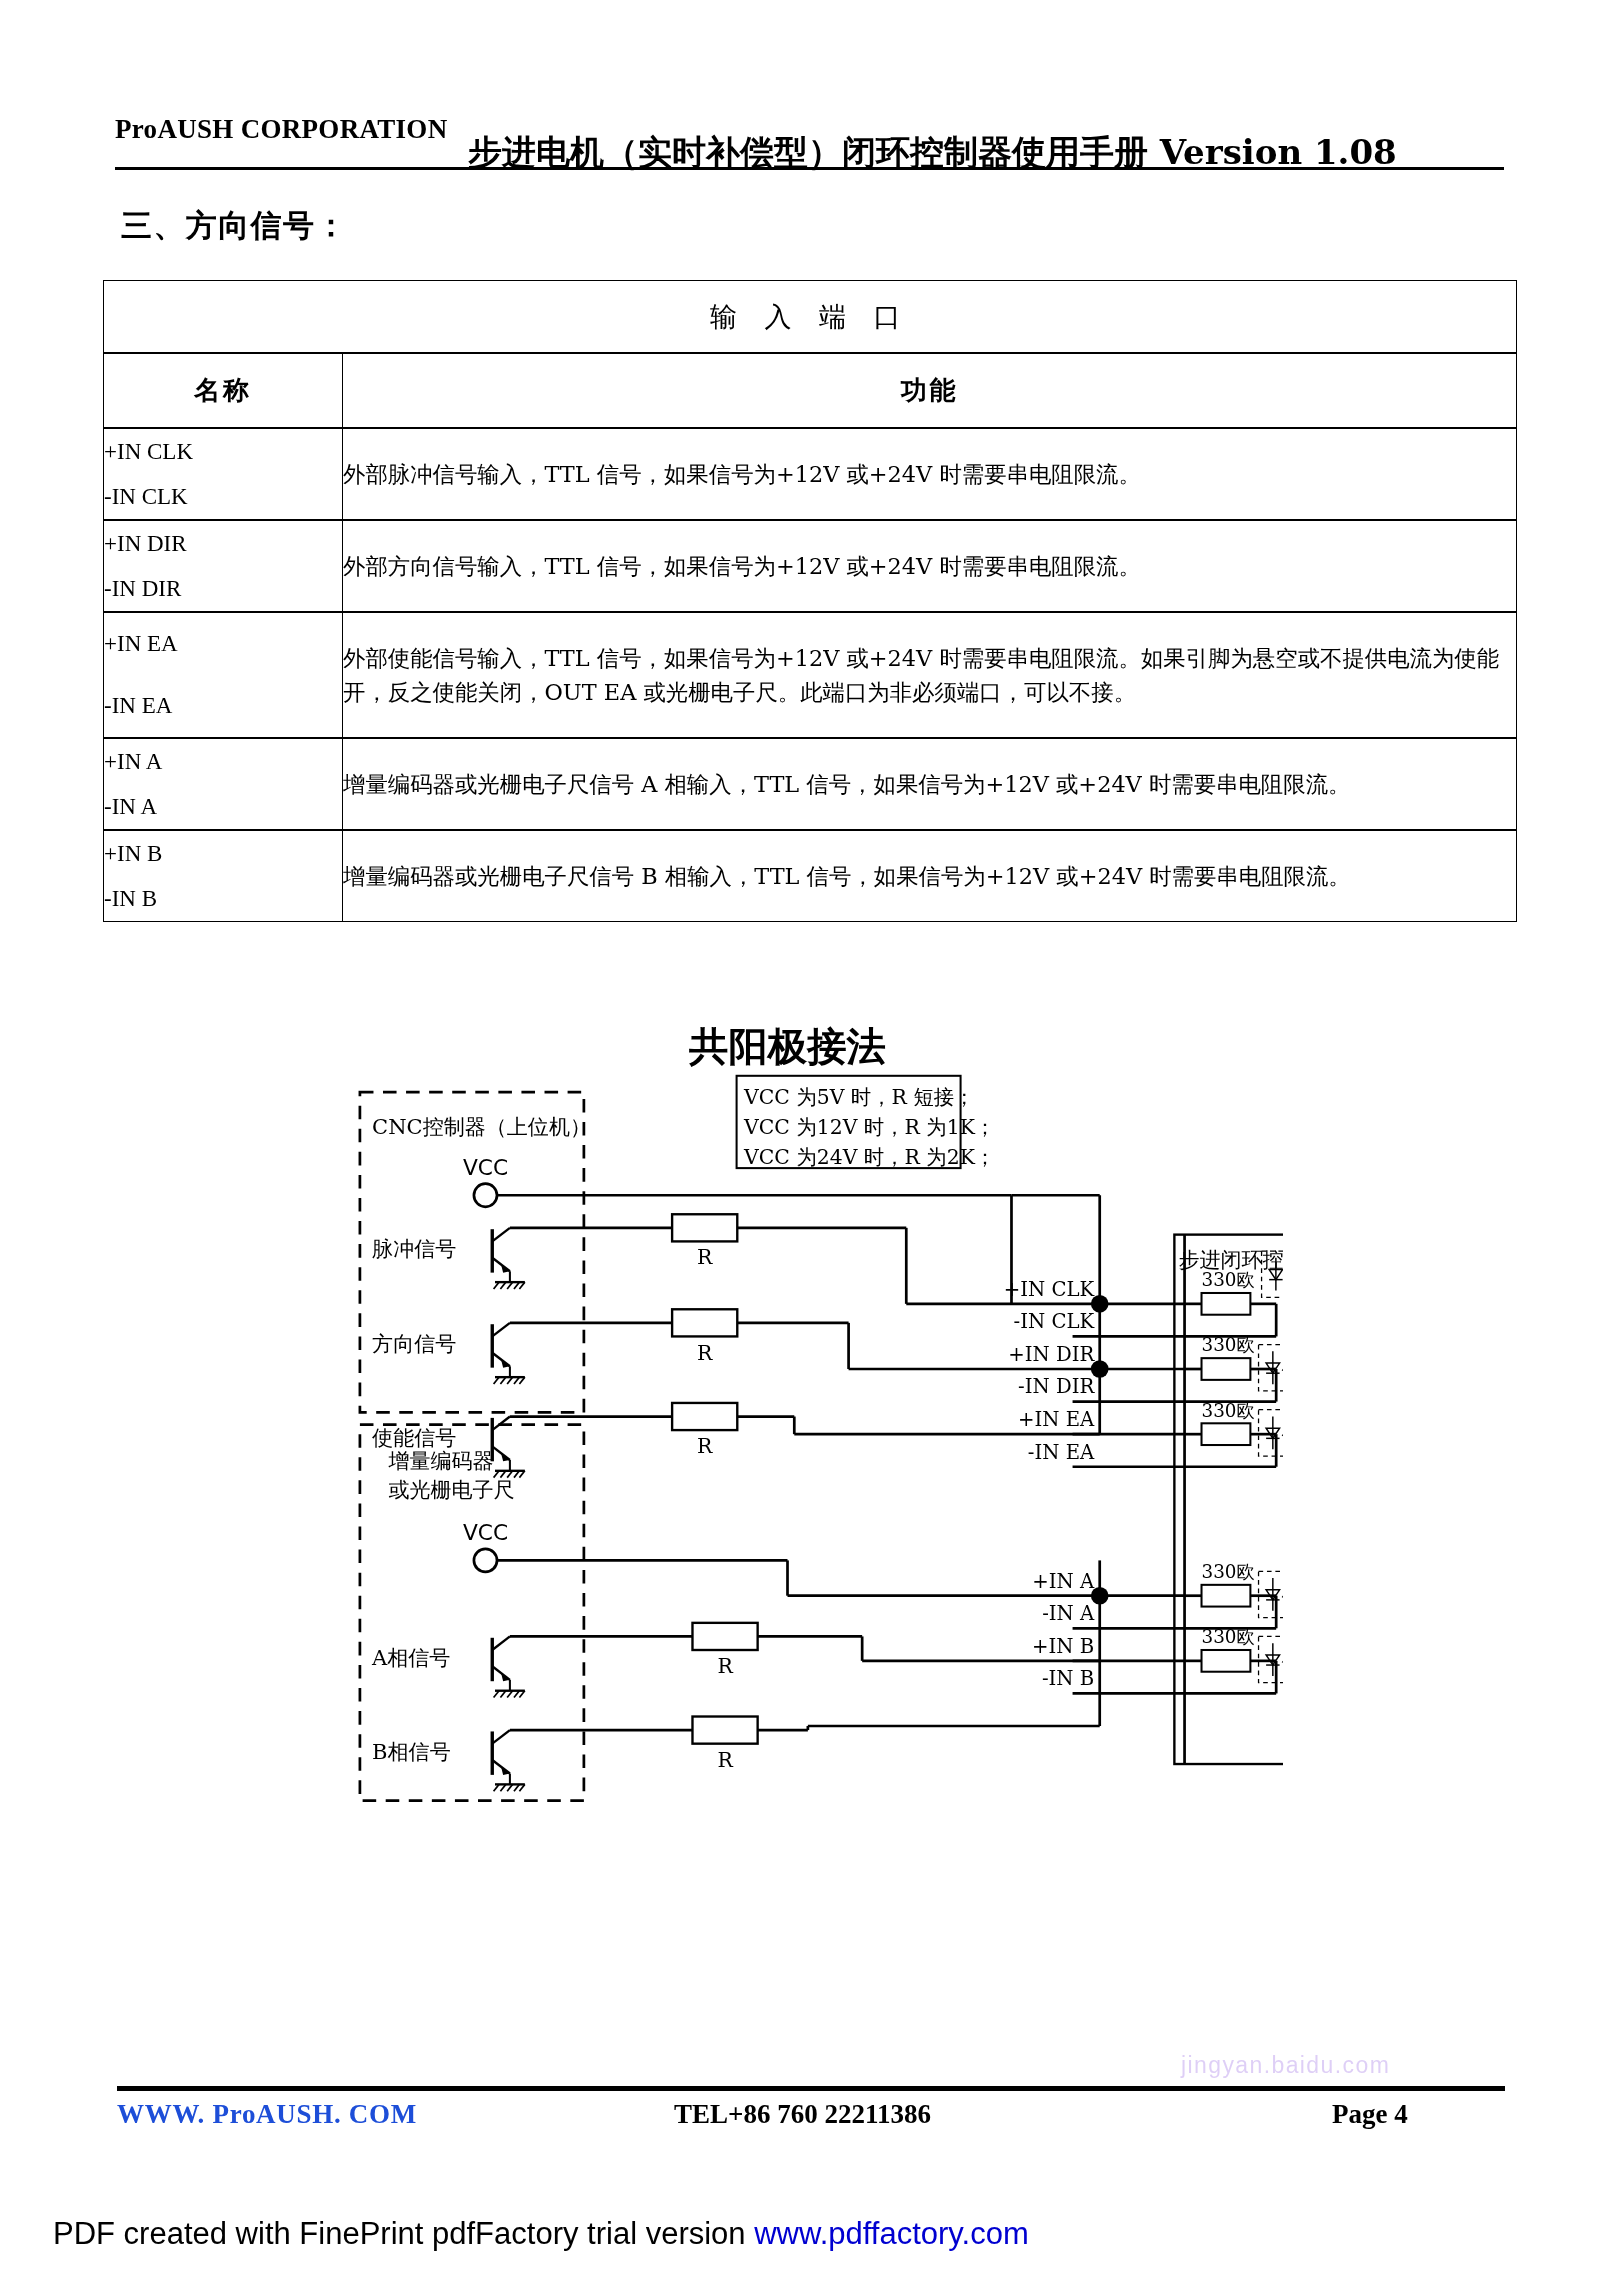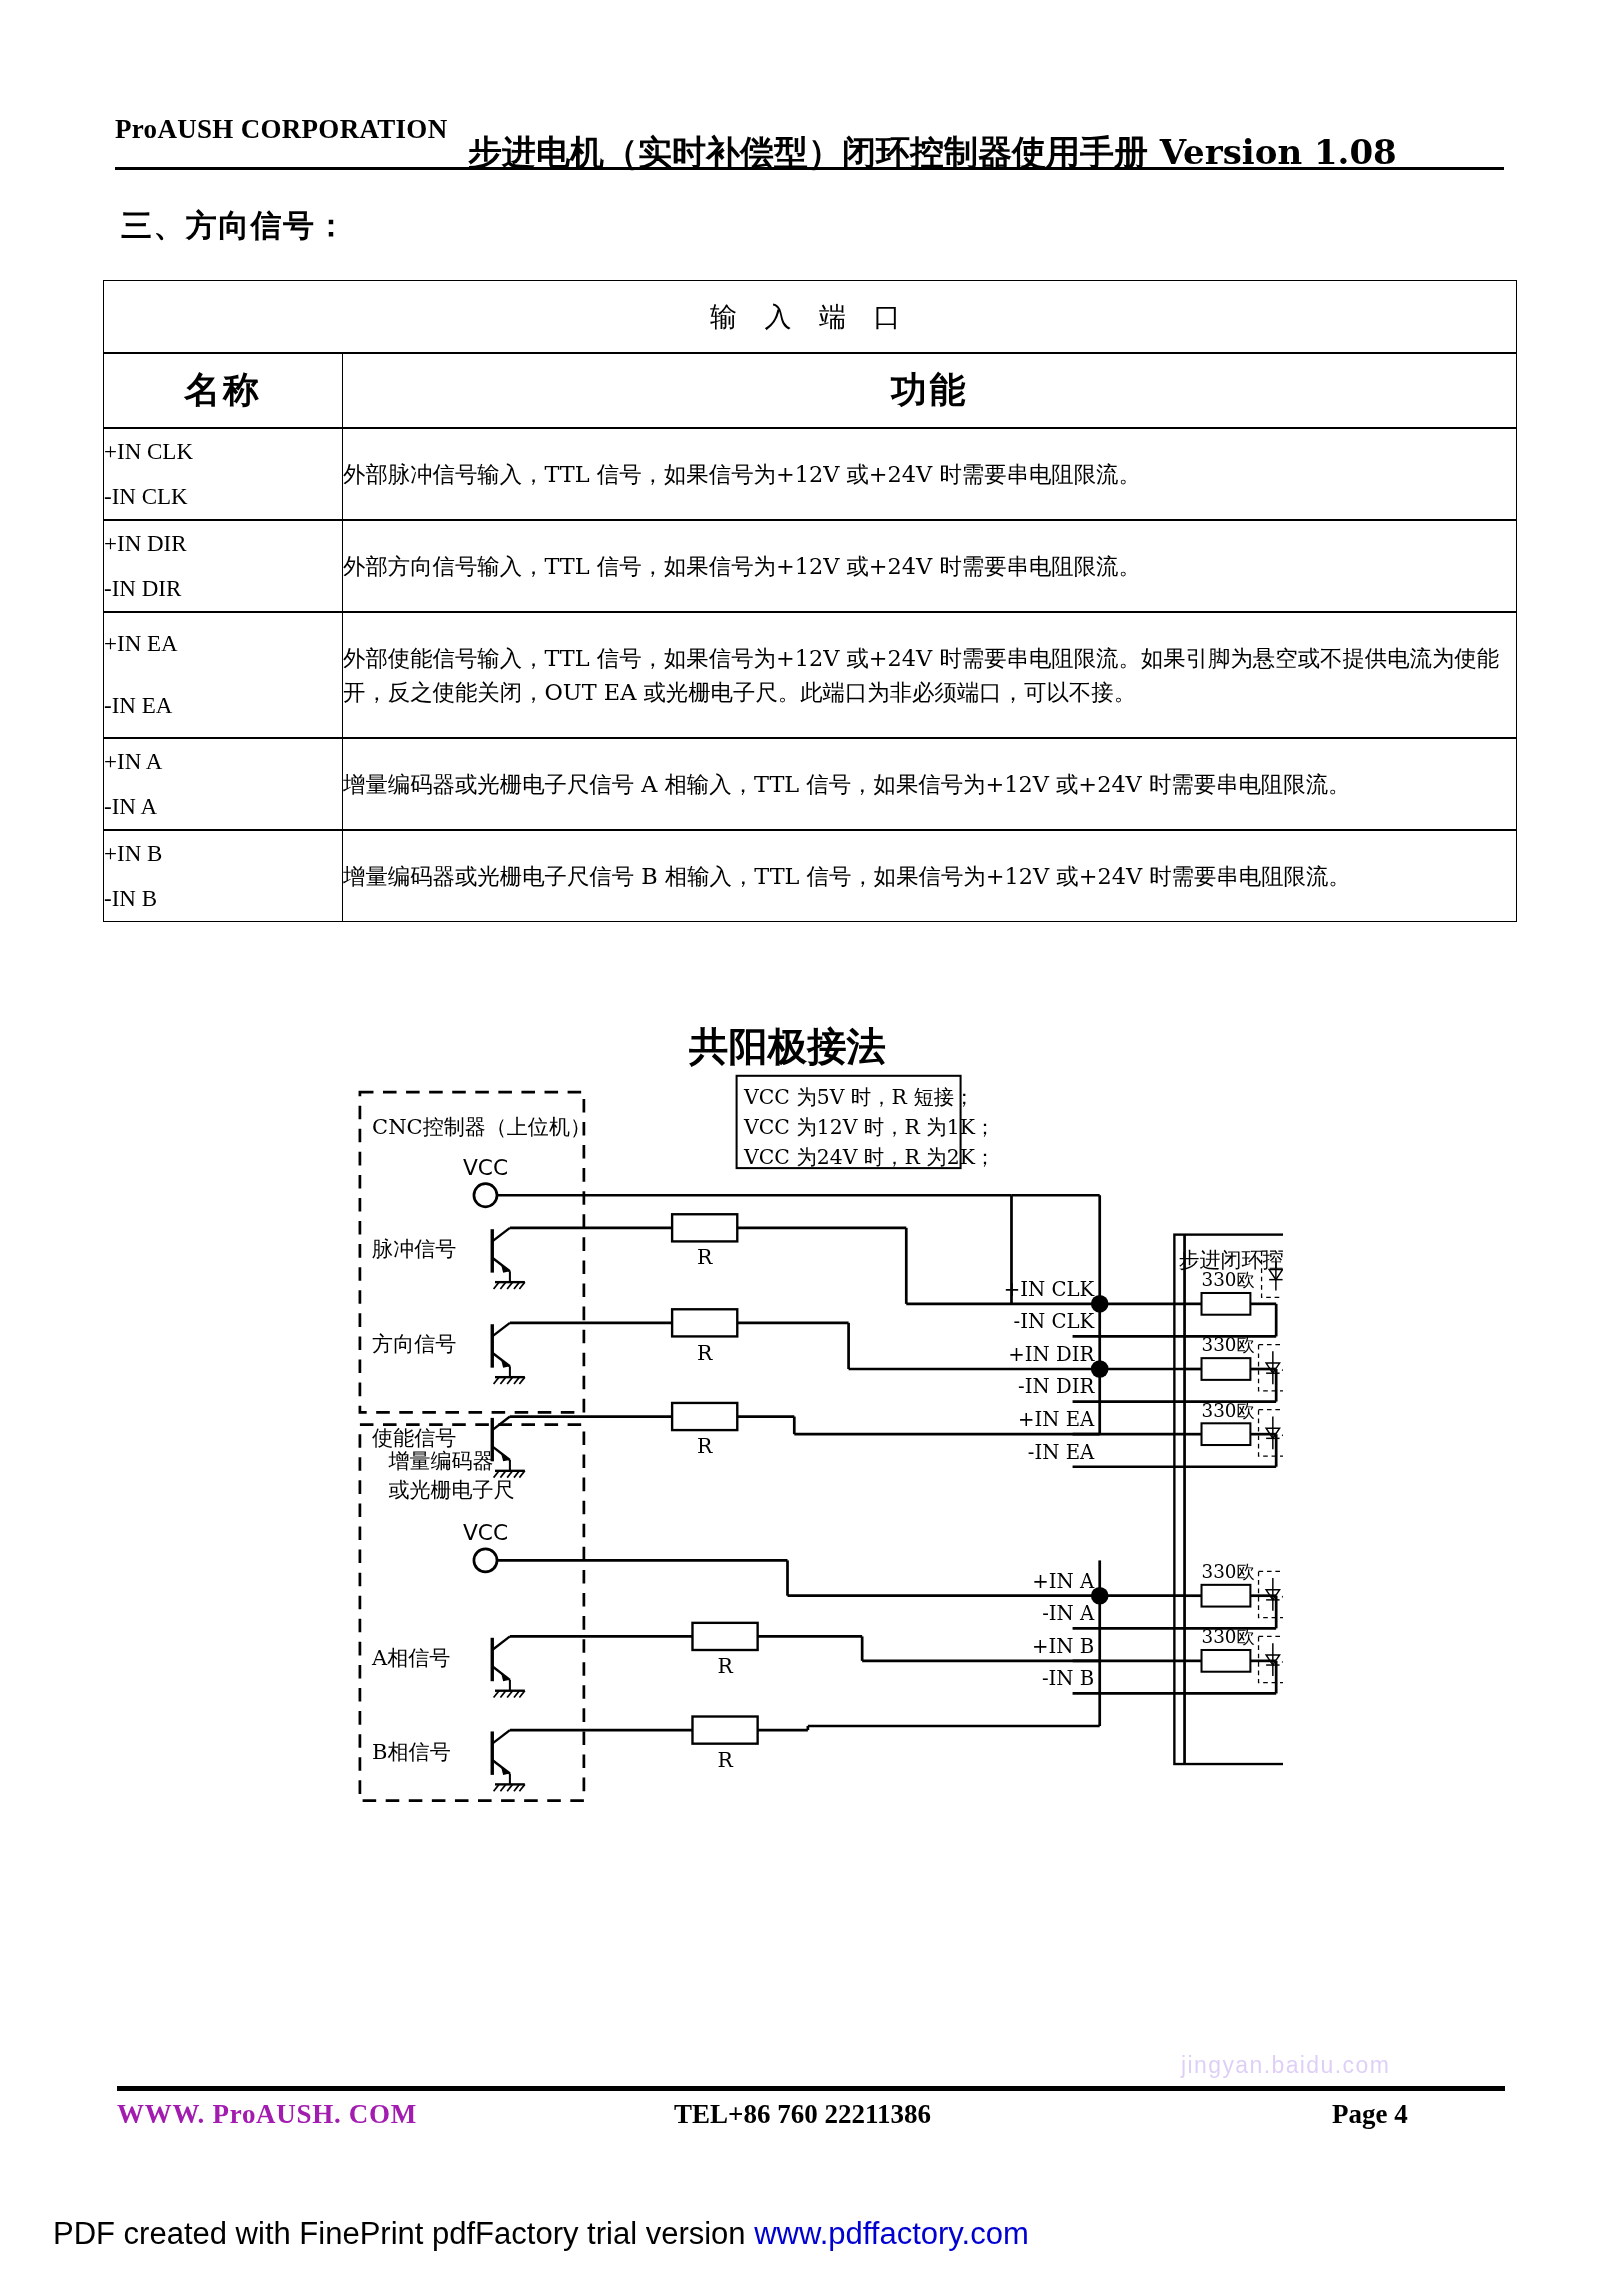--- a/index.html
+++ b/index.html
@@ -18,39 +18,39 @@
              font-family:"DejaVu Serif","Liberation Serif",serif;letter-spacing:1.4px;}
 
   
   .tbl{position:absolute;left:103px;top:280px;width:1414px;border-collapse:collapse;
        table-layout:fixed;}
   .tbl td{border:1.4px solid #000;padding:0;vertical-align:middle;}
   .tbl .cname{width:239px;}
   .th-big{height:71px;text-align:center;font-size:27px;font-weight:normal;
           font-family:"DejaVu Serif","Liberation Serif",serif;letter-spacing:9.5px;
           border-bottom-width:2.7px!important;}
-  .th-sub{height:73px;text-align:center;font-size:36px;font-weight:bold;
+  .th-sub{height:73px;text-align:center;font-size:26px;font-weight:bold;
           font-family:"DejaVu Serif","Liberation Serif",serif;letter-spacing:2.7px;
           border-bottom-width:2.7px!important;}
   .nm{height:45px;font-size:23px;padding-left:9.5px;font-family:"Liberation Serif",serif;}
   .fn{font-size:22.4px;line-height:1.52;padding:5.4px 9.5px 5.4px 11px;
       font-family:"DejaVu Serif","Liberation Serif",serif;}
   .thick-top{border-top-width:2.7px!important;}
   .thick-bot{border-bottom-width:2.7px!important;}
   .nb{border-bottom:none!important;}
   .nt{border-top:none!important;}
 
   
   .diagram{position:absolute;left:292px;top:1012px;width:991px;height:957px;}
   .diagram svg{display:block;}
 
   
   .ftr-rule{position:absolute;left:117px;top:2086px;width:1388px;height:5.4px;background:#000;}
   .ftr{position:absolute;left:117px;top:2099px;width:1388px;height:48px;}
-  .ftr-url{position:absolute;left:0;top:0;font-size:27px;font-weight:bold;color:#a21caf;
+  .ftr-url{position:absolute;left:0;top:0;font-size:27px;font-weight:bold;color:#1d4ed8;
            letter-spacing:0.7px;}
   .ftr-tel{position:absolute;left:557px;top:0;font-size:27px;font-weight:bold;}
   .ftr-page{position:absolute;left:1215px;top:0;font-size:27px;font-weight:bold;}
 
   
   .wm{position:absolute;left:1181px;top:2044px;width:353px;height:156px;opacity:.22;
       pointer-events:none;}
   .wm-txt{font-size:62px;font-weight:bold;color:#9aa0a6;font-family:"DejaVu Sans",sans-serif;
           letter-spacing:-1.4px;}
   .wm-sub{font-size:23px;color:#6d28d9;font-family:Liberation Sans, sans-serif;

